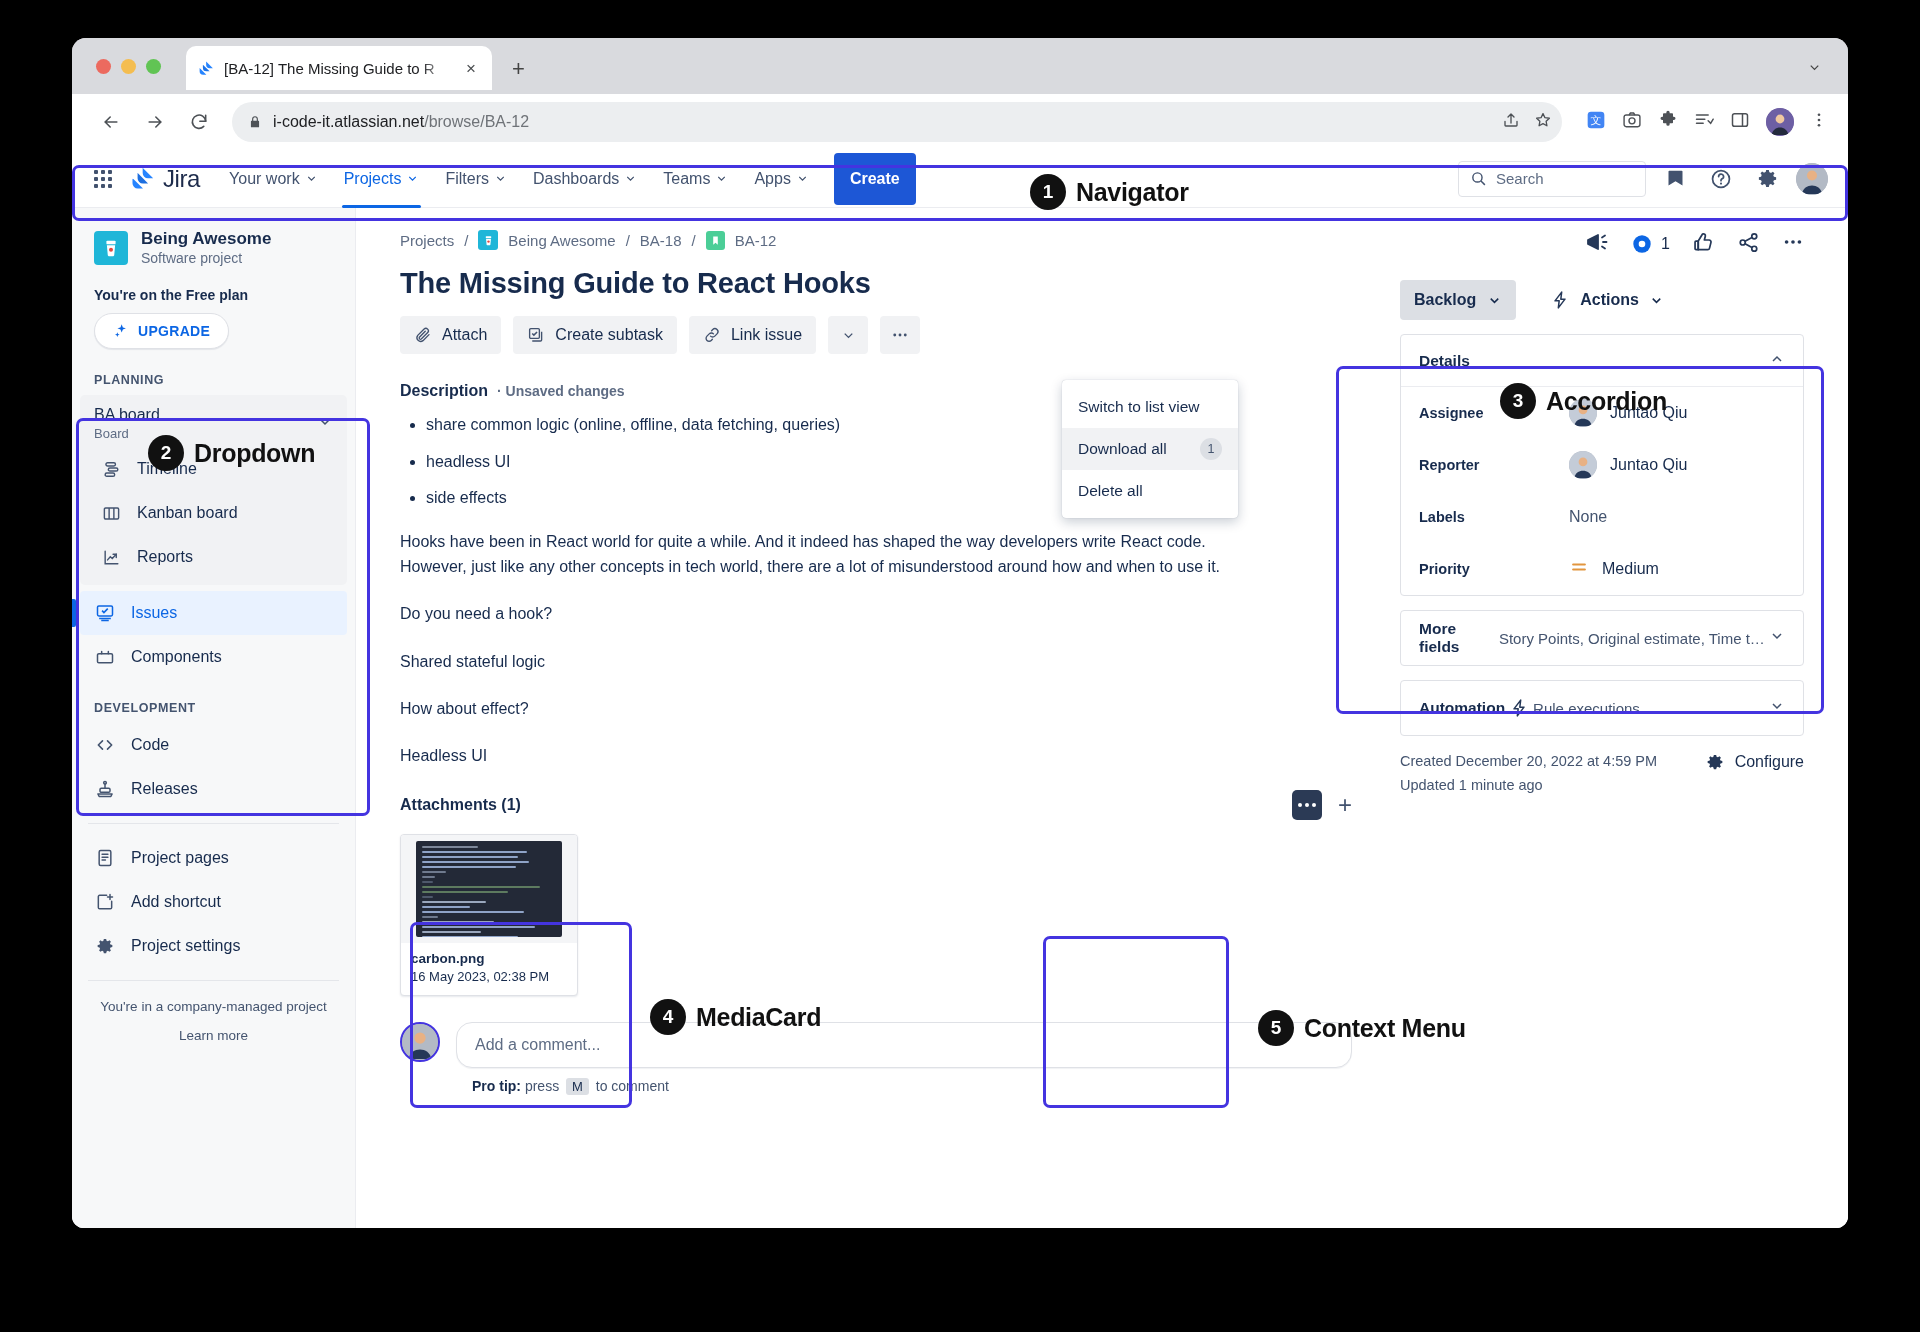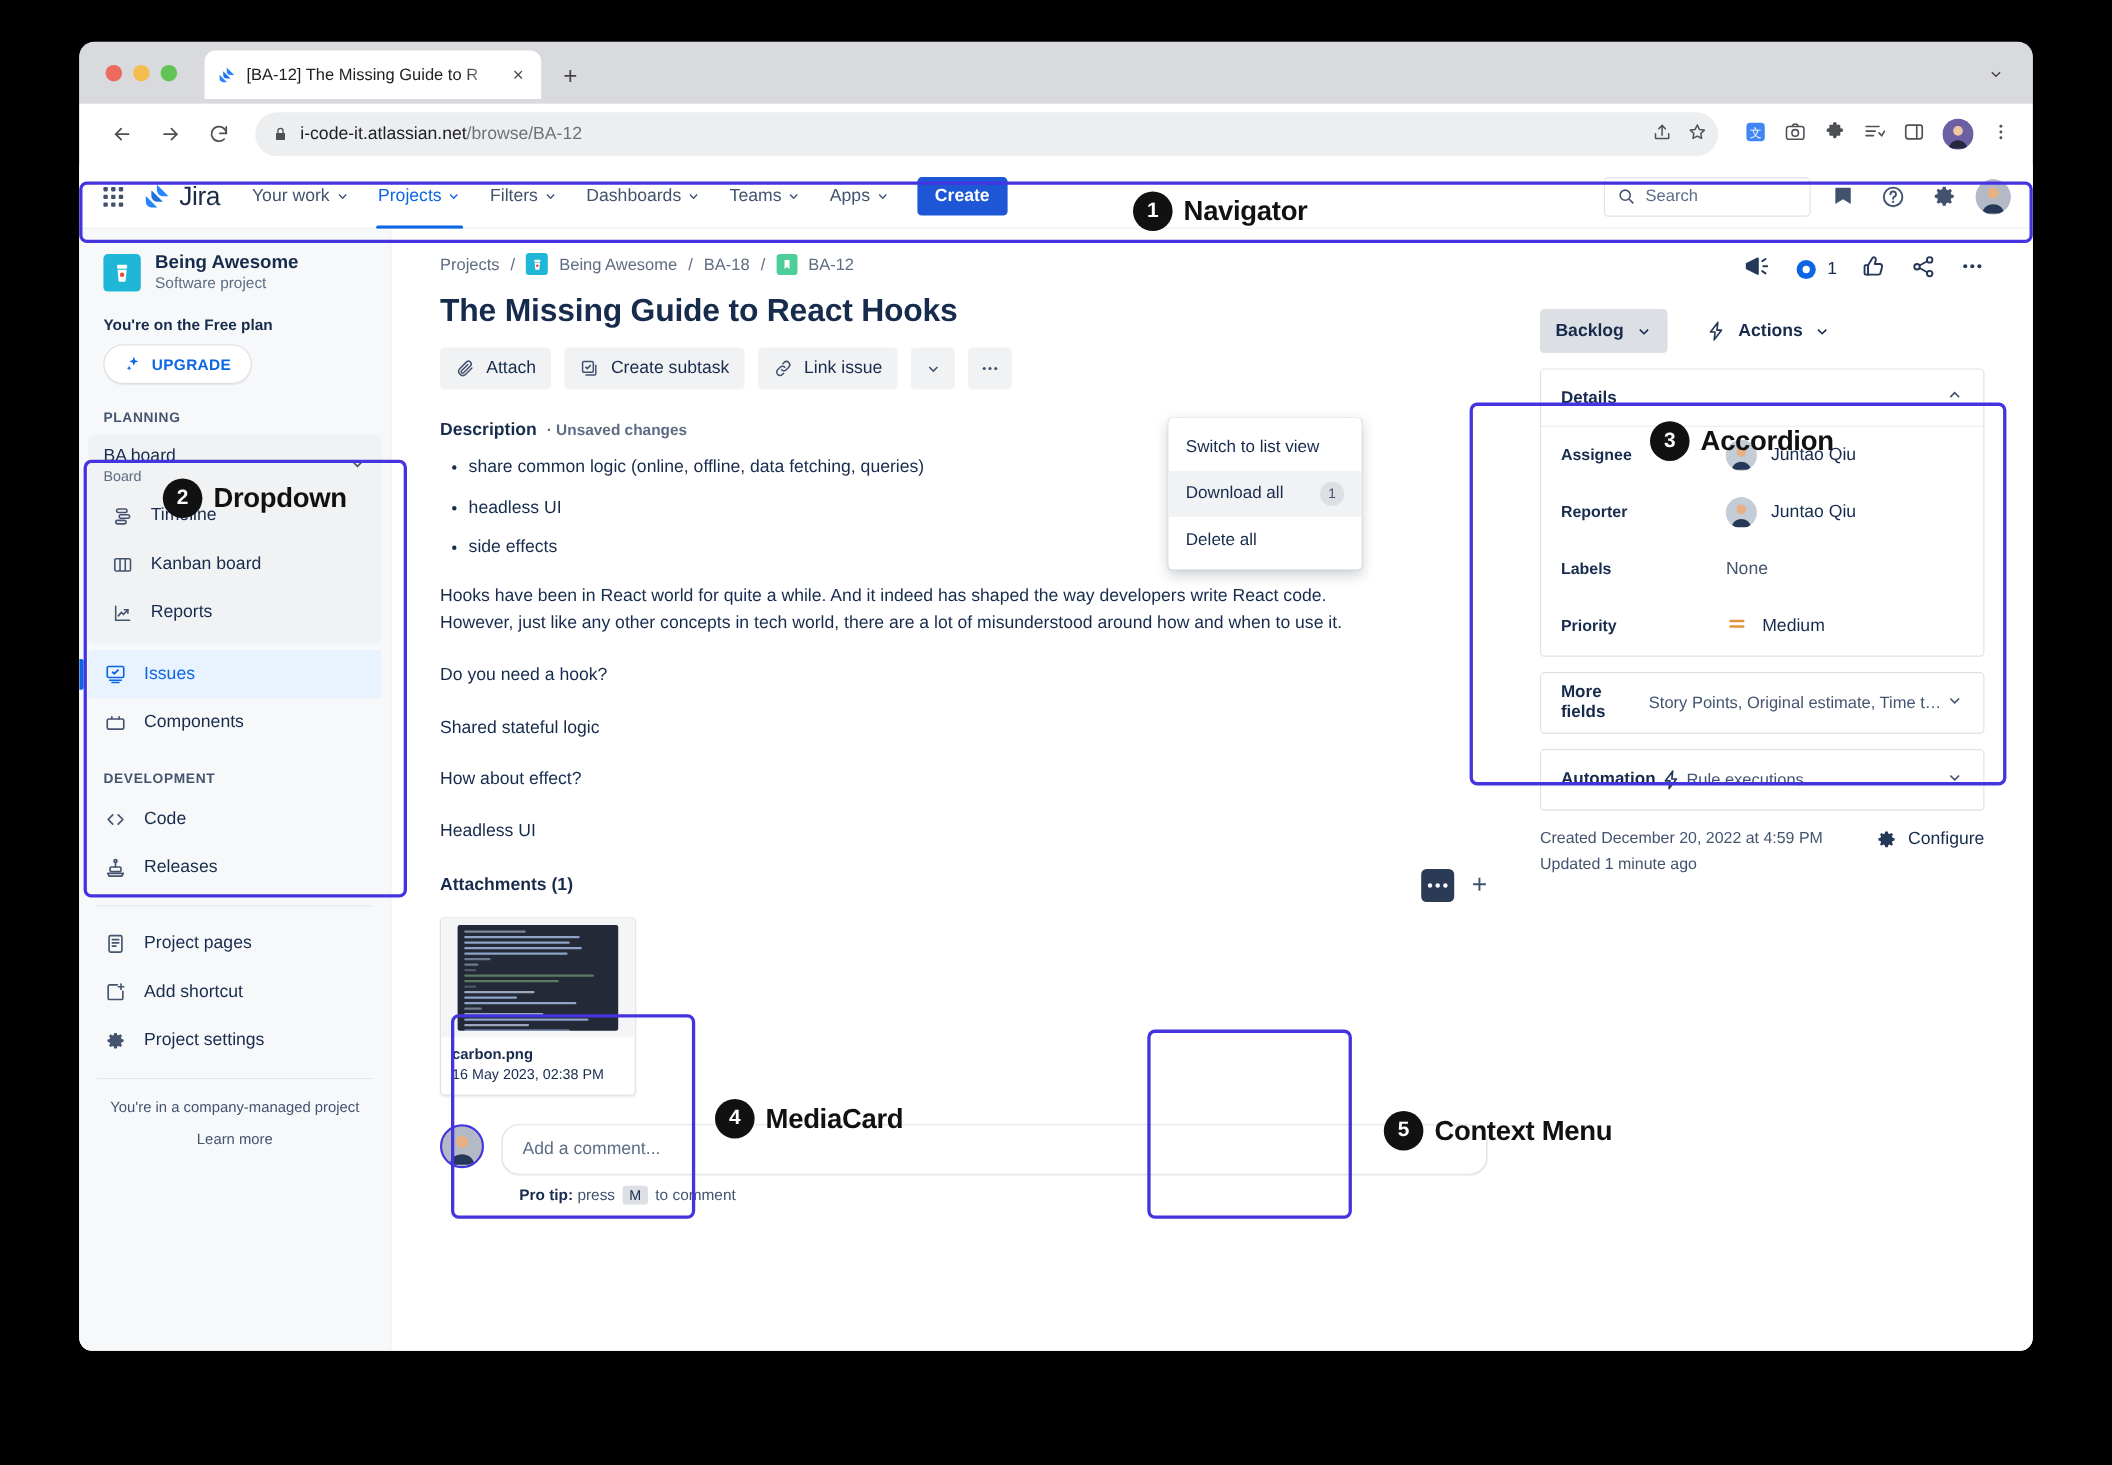--- a/index.html
+++ b/index.html
@@ -65,21 +65,21 @@
   .navitem {
     display:flex; align-items:center; gap:5px; height:38px; padding:0 11px;
     font-size:16px; color:#42526e; border-radius:4px; position:relative; white-space:nowrap;
   }
   .navitem.active { color:#0c66e4; }
   .navitem.active::after {
     content:""; position:absolute; left:9px; right:9px; bottom:-10px; height:3px; background:#0c66e4; border-radius:2px;
   }
   .create-btn {
     background:#1d57d6; color:#fff; font-size:16px; font-weight:bold;
-    height:35px; padding:0 16px; border-radius:4px; display:flex; align-items:center; margin-left:10px;
+    height:52px; padding:0 16px; border-radius:4px; display:flex; align-items:center; margin-left:10px;
   }
   .nav-right { margin-left:auto; display:flex; align-items:center; gap:12px; padding-right:6px; }
   .searchbox {
     width:188px; height:36px; border:1px solid #dfe1e6; border-radius:4px;
     display:flex; align-items:center; gap:9px; padding:0 11px; background:#fff;
   }
   .searchbox span { font-size:15px; color:#5e6c84; }
   .nav-icon { width:34px; height:34px; display:flex; align-items:center; justify-content:center; color:#42526e; }
   .avatar-img {
     border-radius:50%; background:#b3bac5; display:block; overflow:hidden; flex:none;

